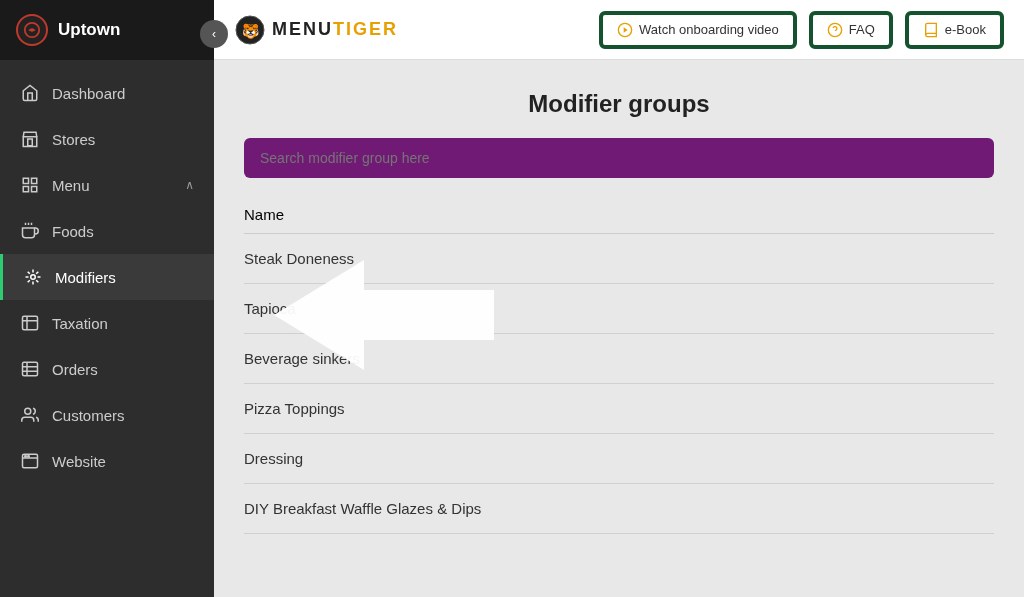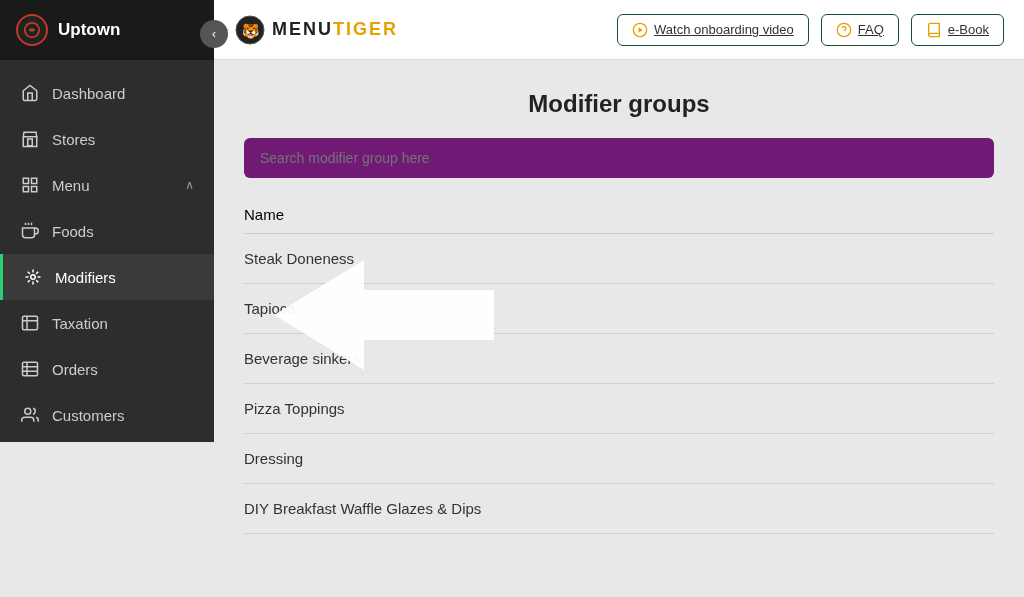--- a/index.html
+++ b/index.html
@@ -3,21 +3,21 @@
   <meta charset="utf-8">
   <style>
     * { margin: 0; padding: 0; box-sizing: border-box; }
     body { width: 1024px; height: 597px; overflow: hidden; display: flex; font-family: -apple-system, BlinkMacSystemFont, 'Segoe UI', sans-serif; background: #e8e8e8; }
 
     
     .sidebar {
       width: 214px;
       min-width: 214px;
       background: #2d2d2d;
-      height: 442px;
+      height: 597px;
       display: flex;
       flex-direction: column;
       overflow: hidden;
     }
 
     .sidebar-header {
       background: #1a1a1a;
       padding: 12px 16px;
       display: flex;
       align-items: center;
@@ -126,28 +126,27 @@
 
     .topbar-logo .tiger-icon {
       width: 32px; height: 32px;
     }
 
     .topbar-spacer { flex: 1; }
 
     .topbar-btn {
       display: flex; align-items: center; gap: 6px;
       padding: 7px 14px;
-      border: 1px solid #14532d;
+      border: 4px solid #14532d;
       border-radius: 6px;
       background: #fff;
       color: #333;
       font-size: 13px;
       font-weight: 500;
       cursor: pointer;
-      text-decoration: underline;
     }
 
     .topbar-btn .btn-icon {
       width: 16px; height: 16px;
       color: #e8a000;
     }
 
     
     .content-area {
       flex: 1;

